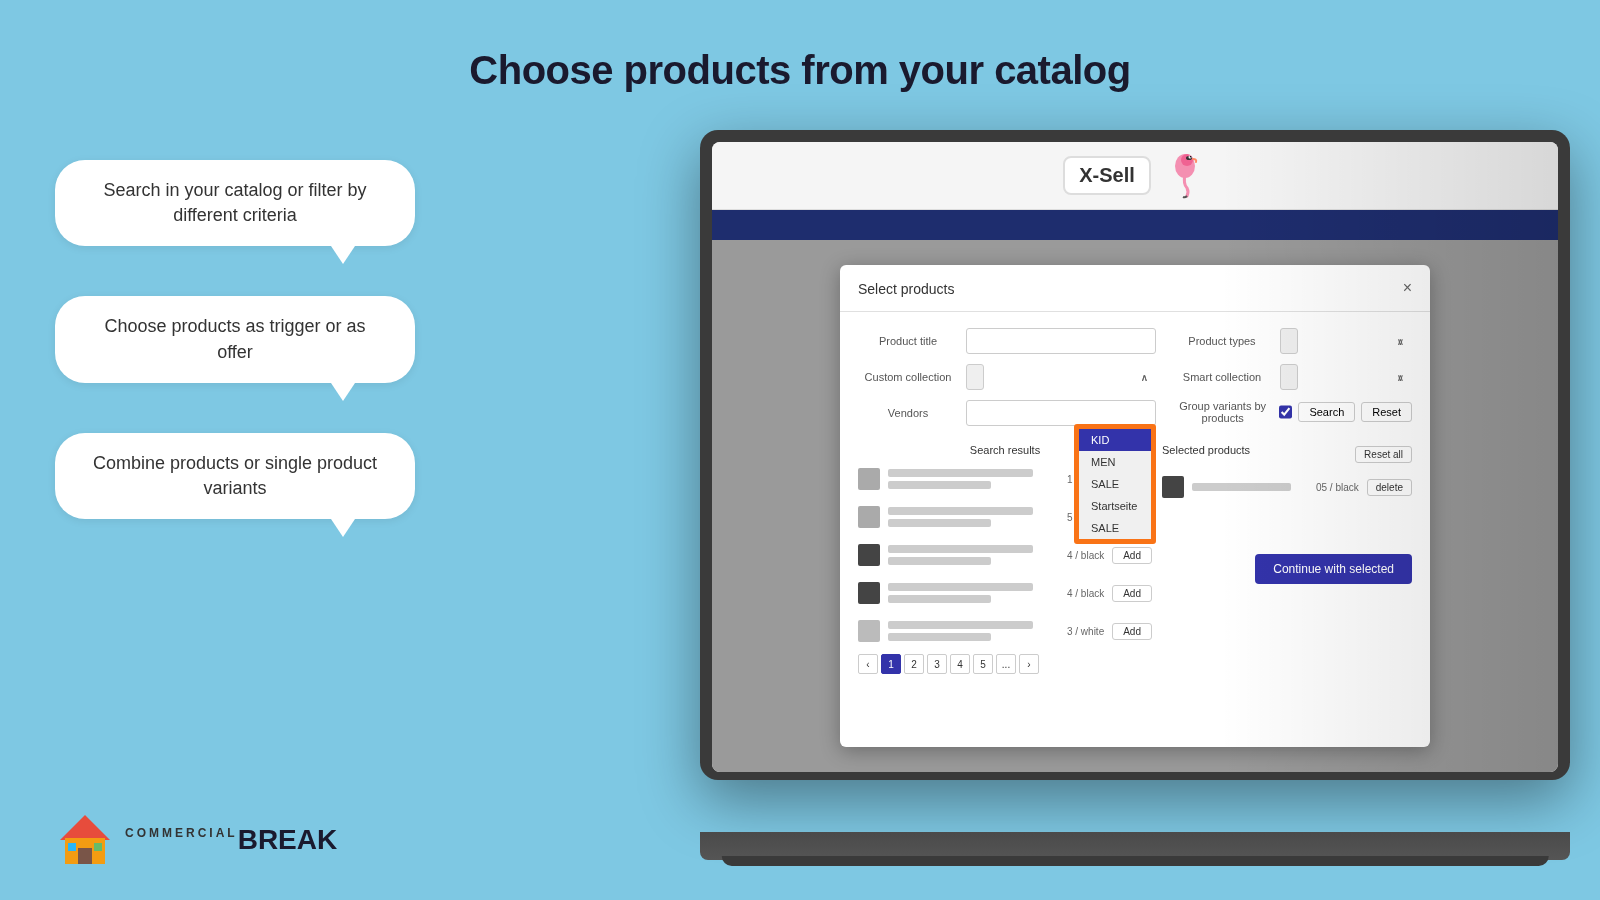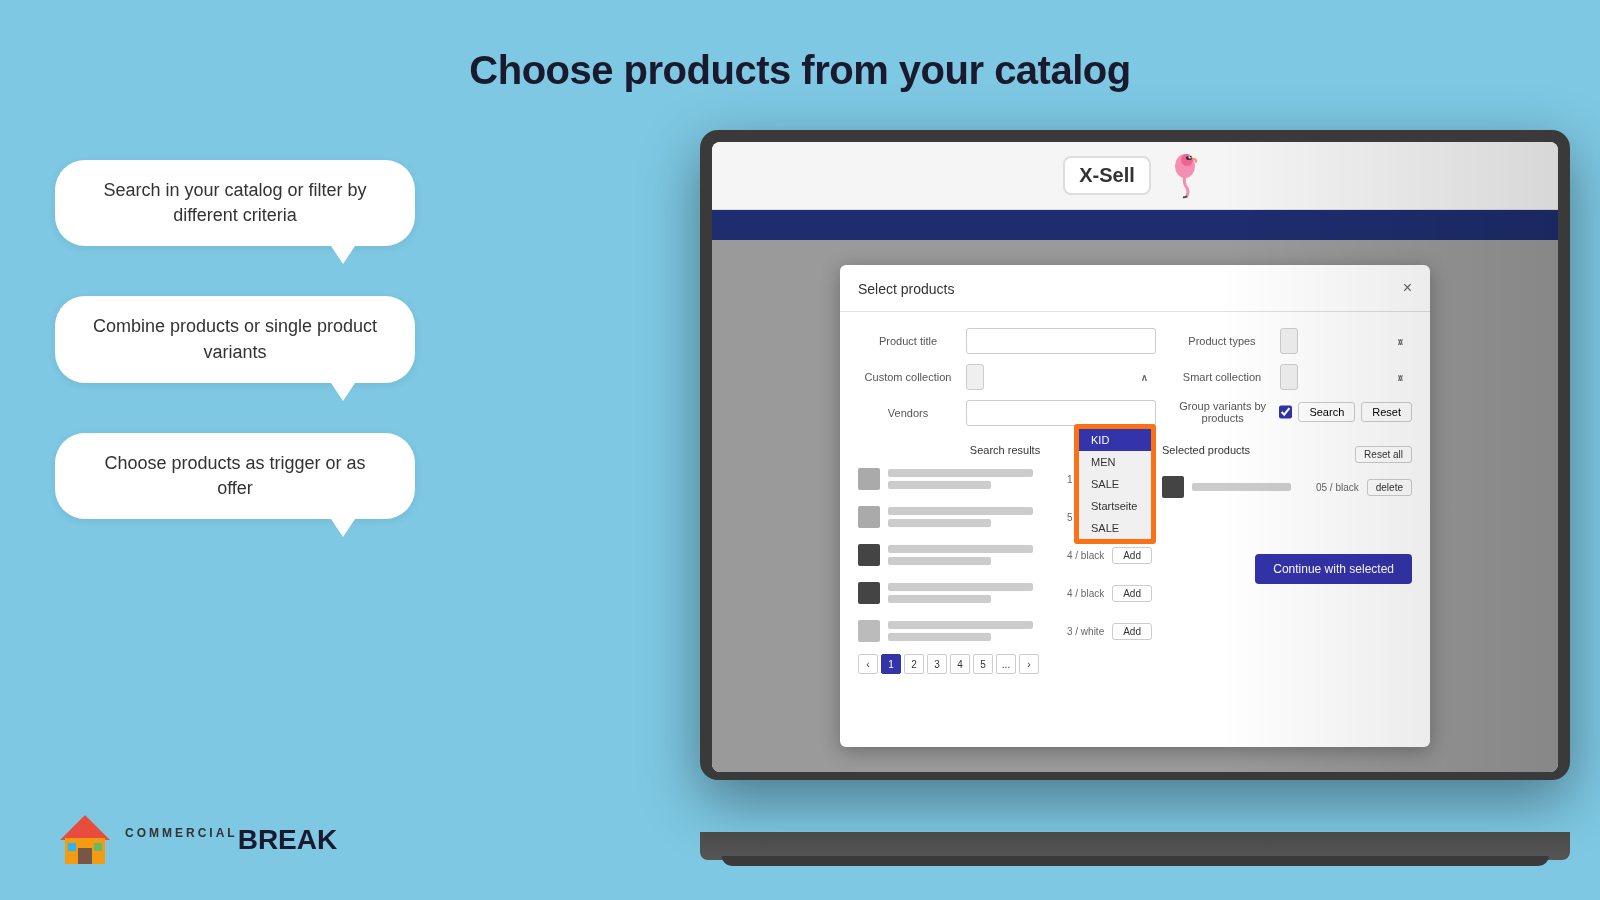--- a/index.html
+++ b/index.html
@@ -504,24 +504,24 @@
 </head>
 <body>
 
 <h1 class="main-title">Choose products from your catalog</h1>
 
 <div class="callouts">
   <div class="callout-bubble">
     <span>Search in your catalog or filter by different criteria</span>
   </div>
   <div class="callout-bubble">
-    <span>Combine products or single product variants</span>
+    <span>Choose products as trigger or as offer</span>
   </div>
   <div class="callout-bubble">
-    <span>Choose products as trigger or as offer</span>
+    <span>Combine products or single product variants</span>
   </div>
 </div>
 
 <div class="laptop-wrapper">
   <div class="laptop-screen-outer">
     <div class="laptop-screen-inner">
       <div class="laptop-screen-flex">
 
         <div class="app-header">
           <div class="xsell-logo">

